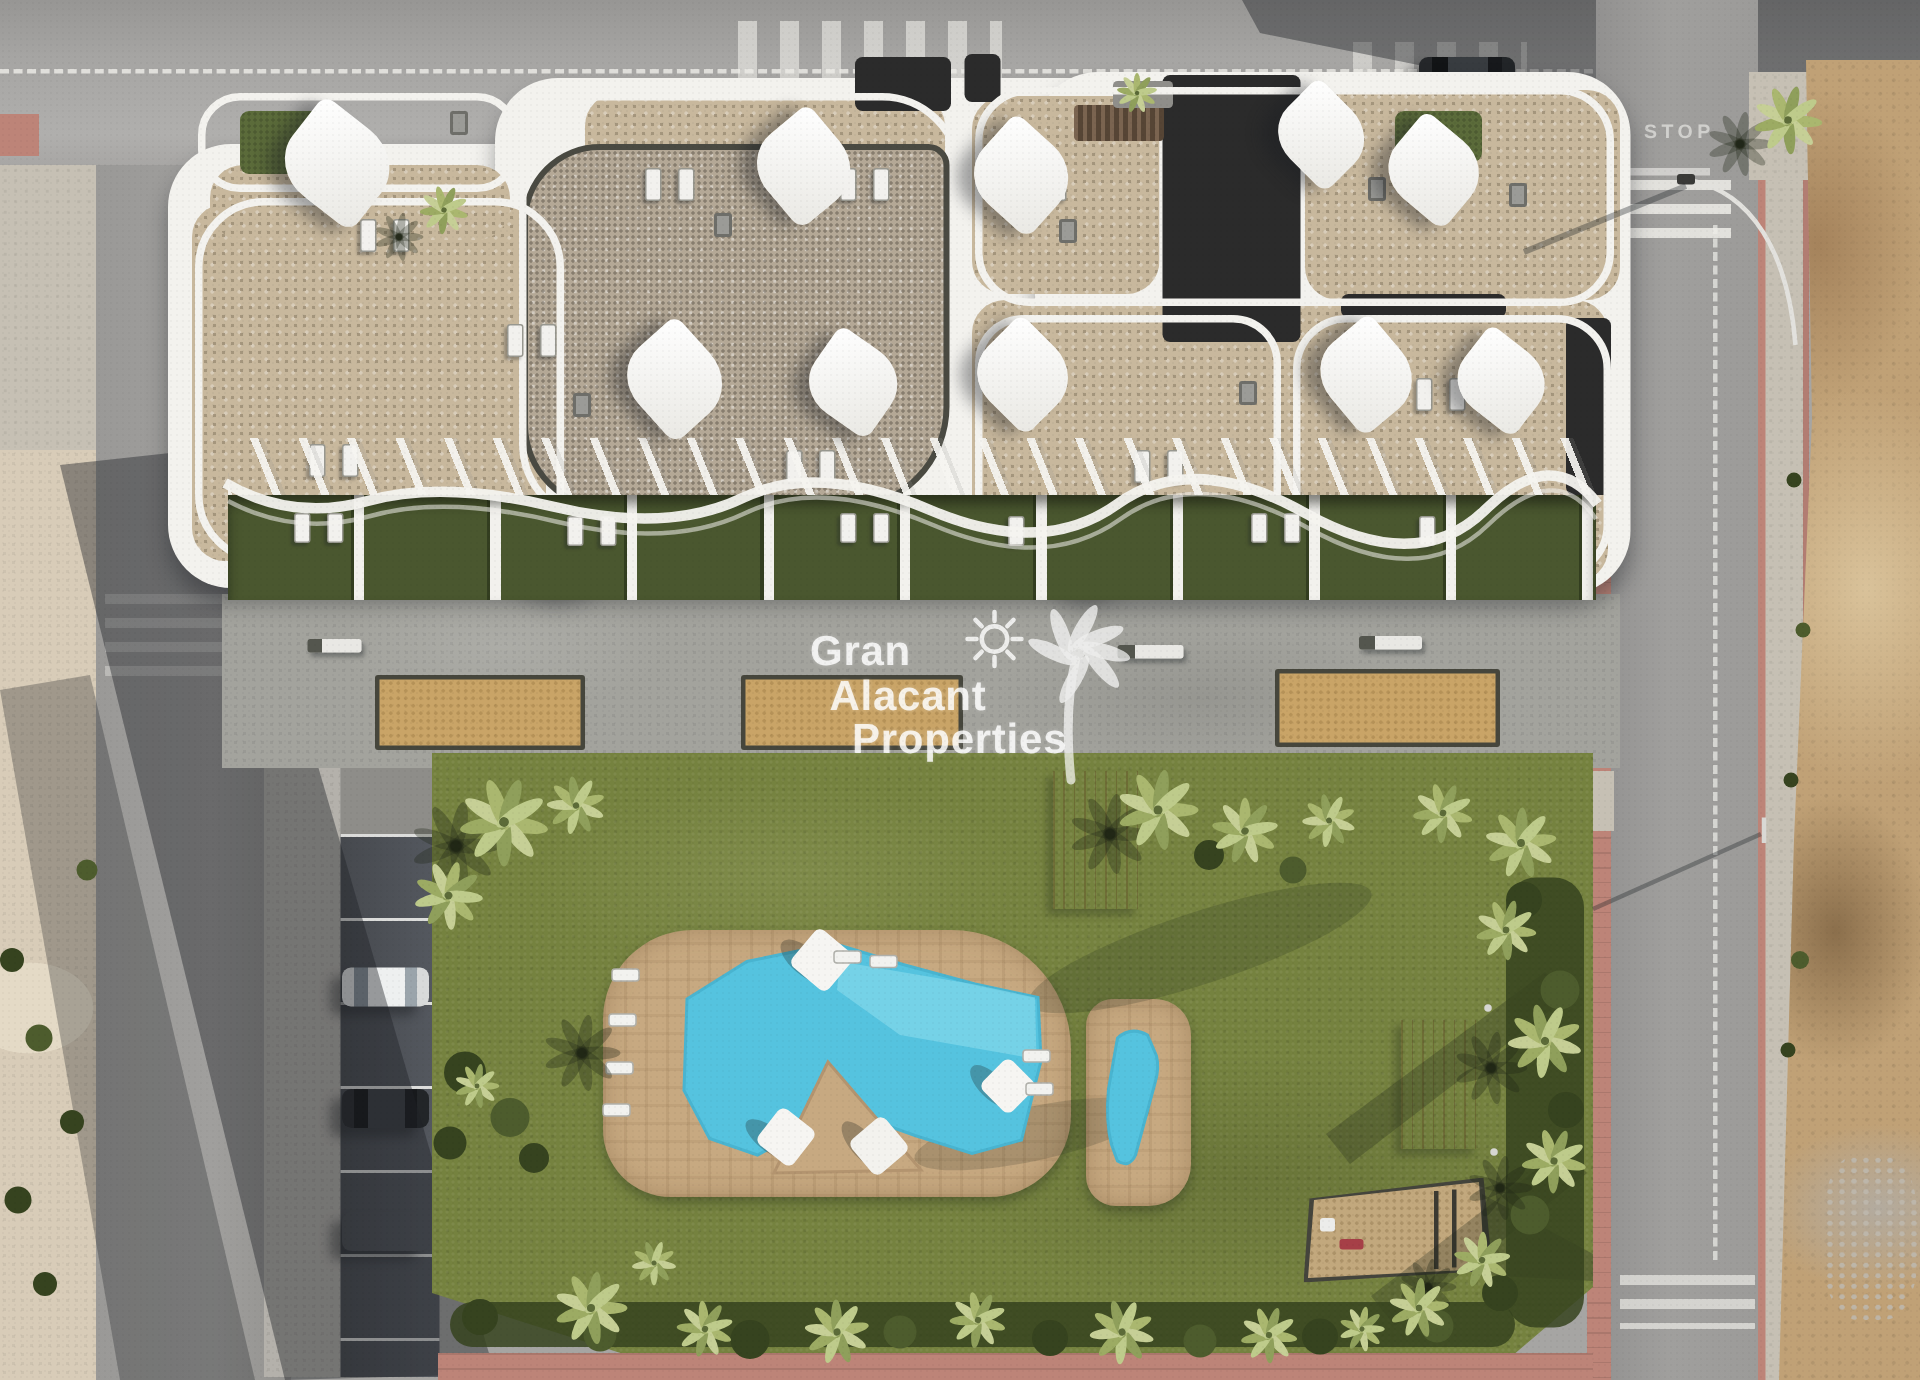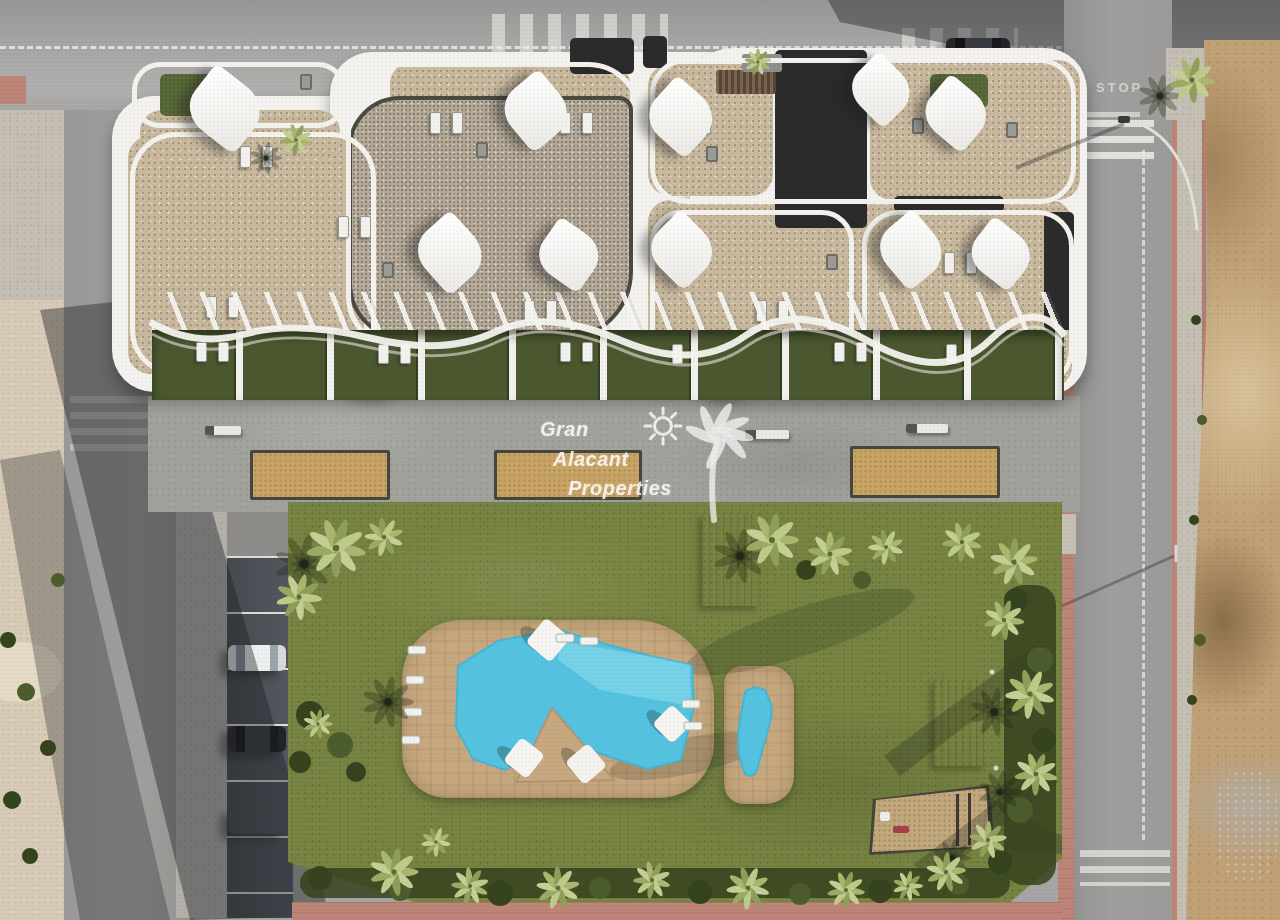--- a/index.html
+++ b/index.html
@@ -82,21 +82,21 @@
       repeating-linear-gradient(0deg,rgba(120,90,55,.10) 0 2px,rgba(0,0,0,0) 2px 12px),
       var(--deck,#c7a981);
     box-shadow:0 4px 8px rgba(30,36,24,.35), inset 0 0 18px rgba(110,80,45,.35);}
   .wood{background:
       repeating-linear-gradient(0deg,var(--wood,#c49e6f) 0 10px,rgba(0,0,0,0) 10px 15px),
       rgba(0,0,0,0);}
   .woodlines{background:repeating-linear-gradient(90deg,rgba(90,58,28,.30) 0 1px,rgba(0,0,0,0) 1px 7px);}
   .shadowpoly{background:var(--shadow,rgba(30,33,38,.42));}
   .grain{background-image:radial-gradient(rgba(0,0,0,.05) 1px,transparent 1px);background-size:4px 4px;opacity:.55;}
   
-  .wm{color:var(--wm,rgba(255,255,255,.82));font-weight:bold;font-size:20px;letter-spacing:.5px;text-shadow:0 0 3px rgba(255,255,255,.25);font-style:italic;}
+  .wm{color:var(--wm,rgba(255,255,255,.82));font-weight:bold;font-size:28px;letter-spacing:.5px;text-shadow:0 0 3px rgba(255,255,255,.25);}
 </style>
 </head>
 <body>
 
 <div id="canvas">
 
   <div class="a toproad" style="left:0;top:0;width:1280px;height:128px;"></div>
   <div class="a dash-h" style="left:0;top:46px;width:1080px;height:0;"></div>
   <div class="a zebra-v" style="left:492px;top:14px;width:176px;height:82px;"></div>
   <div class="a zebra-v" style="left:902px;top:28px;width:116px;height:70px;opacity:.9;"></div>

